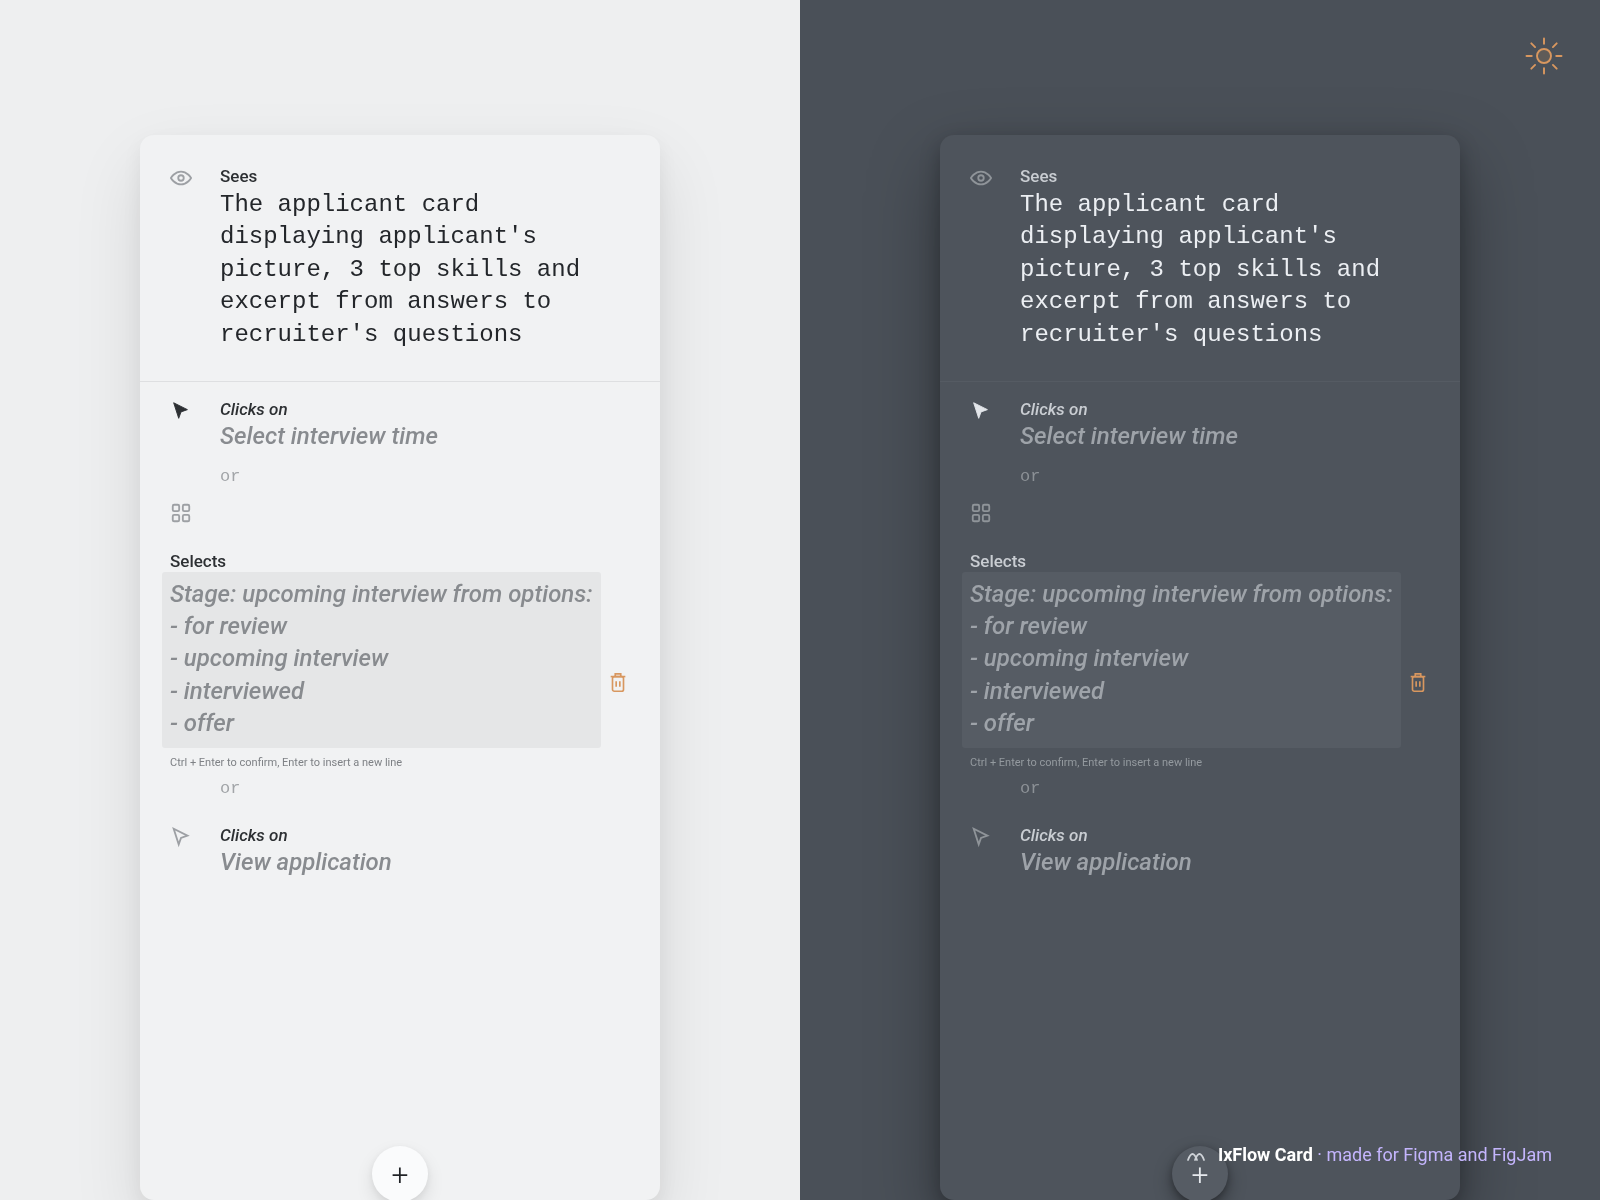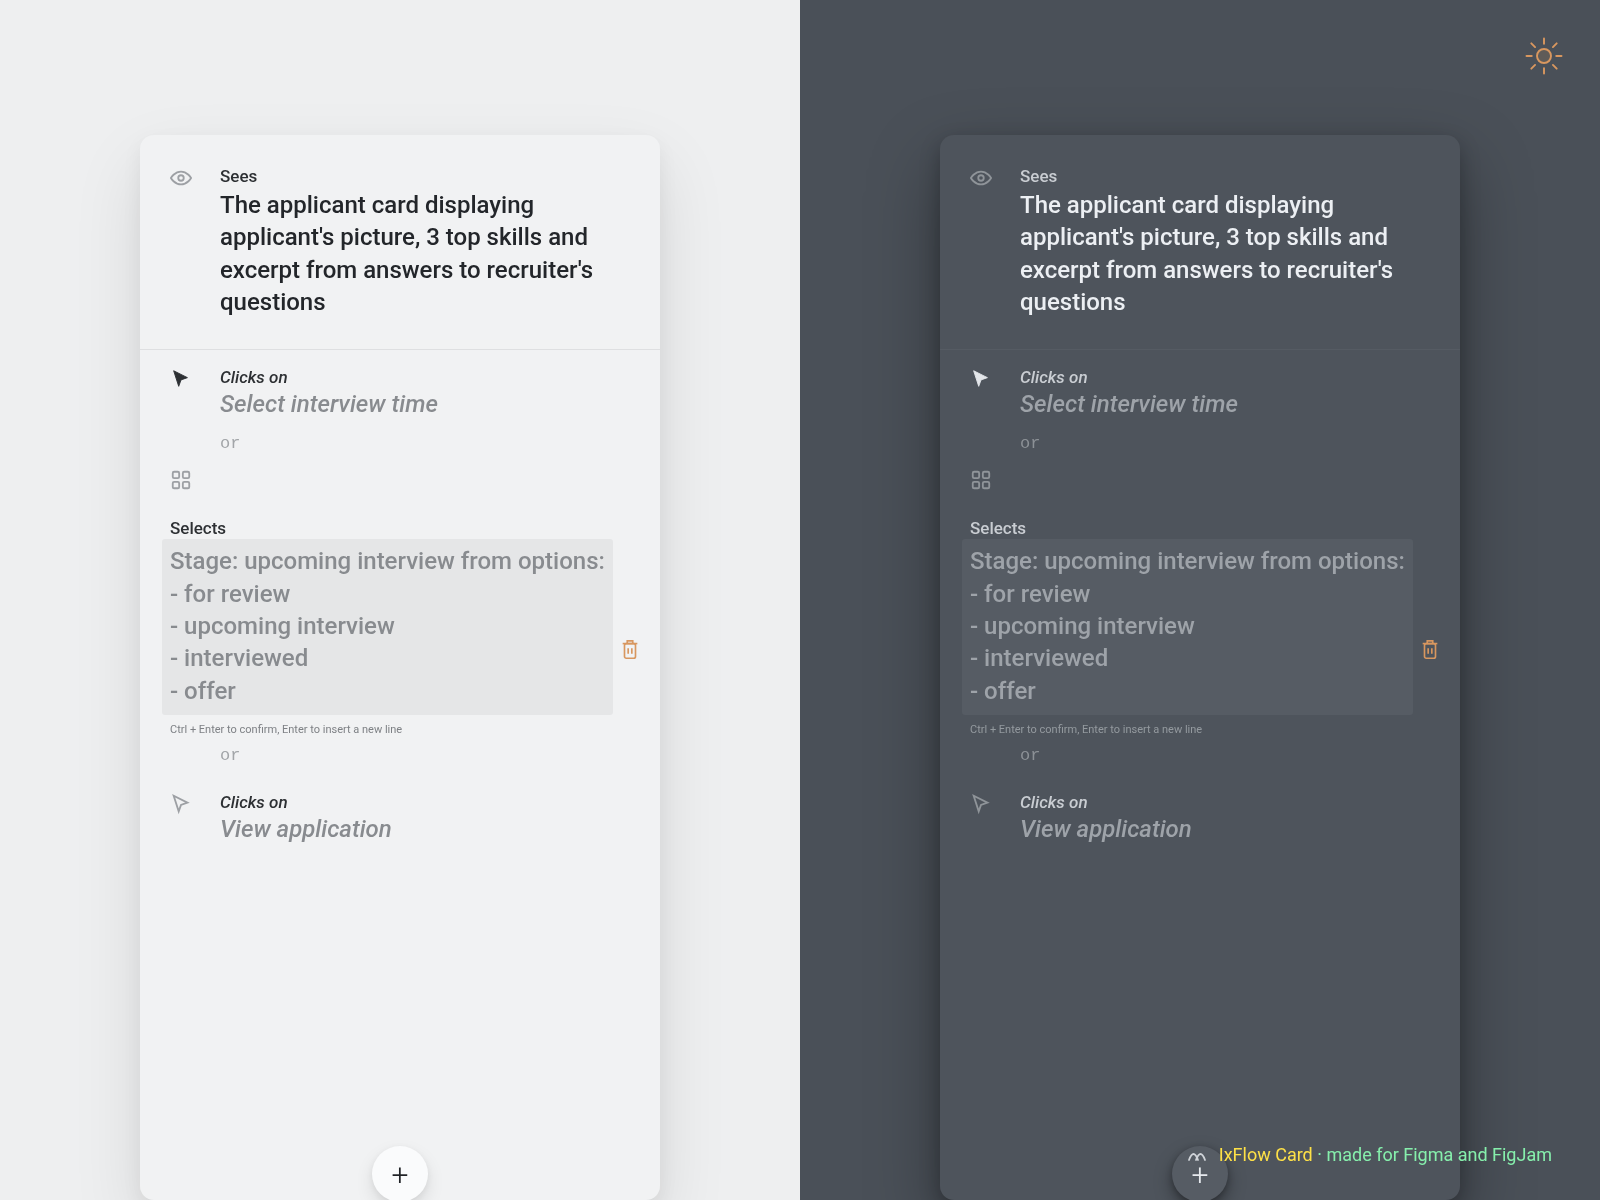--- a/index.html
+++ b/index.html
@@ -67,20 +67,21 @@
   line-height: 1.3;
 }
 .light .label { color: #2d3033; }
 .dark  .label { color: #c9cdd2; }
 
 .main-text {
   font-size: 24px;
   line-height: 1.35;
   font-weight: 500;
   margin-top: 2px;
+  font-family: Liberation Mono, monospace;
 }
 .light .main-text { color: #23262a; }
 .dark  .main-text { color: #eceff3; }
 
 .secondary-text {
   font-size: 24px;
   line-height: 1.35;
   font-weight: 500;
 }
 .light .secondary-text { color: #888b8f; }
@@ -103,20 +104,21 @@
 .light .or-text { color: #a2a5a8; }
 .dark  .or-text { color: #8c9196; }
 
 .selects-block { padding-top: 4px; padding-bottom: 0; position: relative; flex-direction: column; }
 .highlight-box {
   padding: 6px 8px 8px 8px;
   margin-left: -8px;
   margin-right: -8px;
   margin-top: 0px;
   border-radius: 3px;
+  font-style: italic;
 }
 .light .highlight-box { background: #e5e6e7; }
 .dark  .highlight-box { background: #565c64; }
 
 .hint {
   font-size: 11px;
   margin-top: 8px;
 }
 .light .hint { color: #7e8185; }
 .dark  .hint { color: #949a9f; }
@@ -159,22 +161,22 @@
 
 .footer {
   position: absolute;
   bottom: 34px;
   right: 48px;
   display: flex;
   align-items: center;
   gap: 10px;
   font-size: 18px;
 }
-.footer .brand { color: #fde047; font-weight: 400; }
-.footer .sub   { color: #86efac; }
+.footer .brand { color: #ffffff; font-weight: 700; }
+.footer .sub   { color: #c4b5fd; }
 .footer svg { width: 24px; height: 24px; }
 </style>
 </head>
 <body>
 
 <div class="half light">
   <div class="card">
 
     <div class="section sees-block">
       <div class="icon-col muted">

